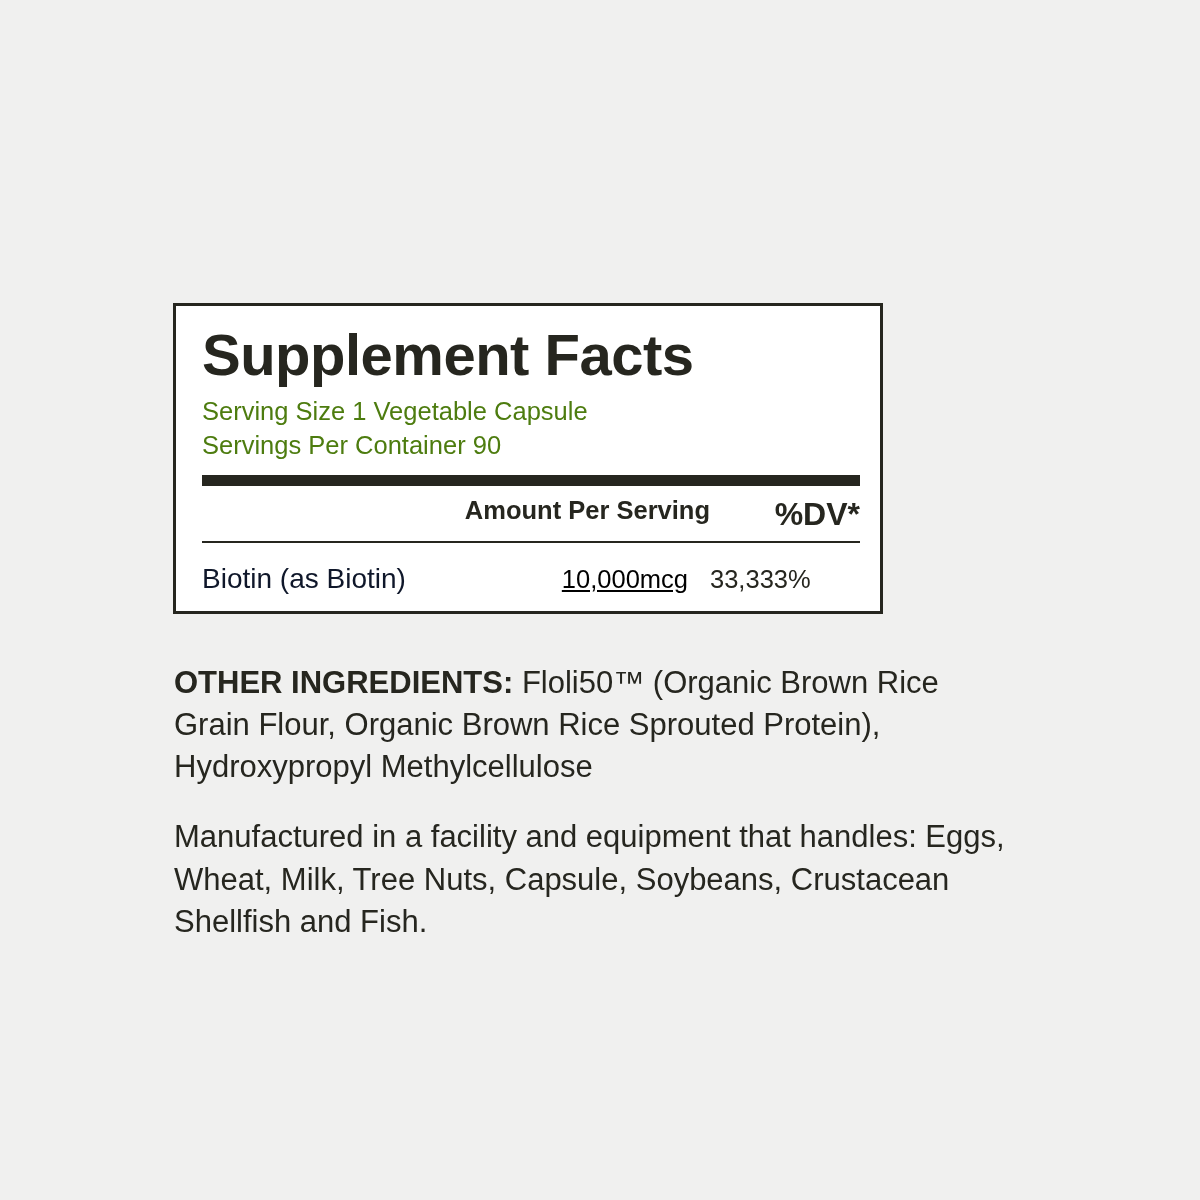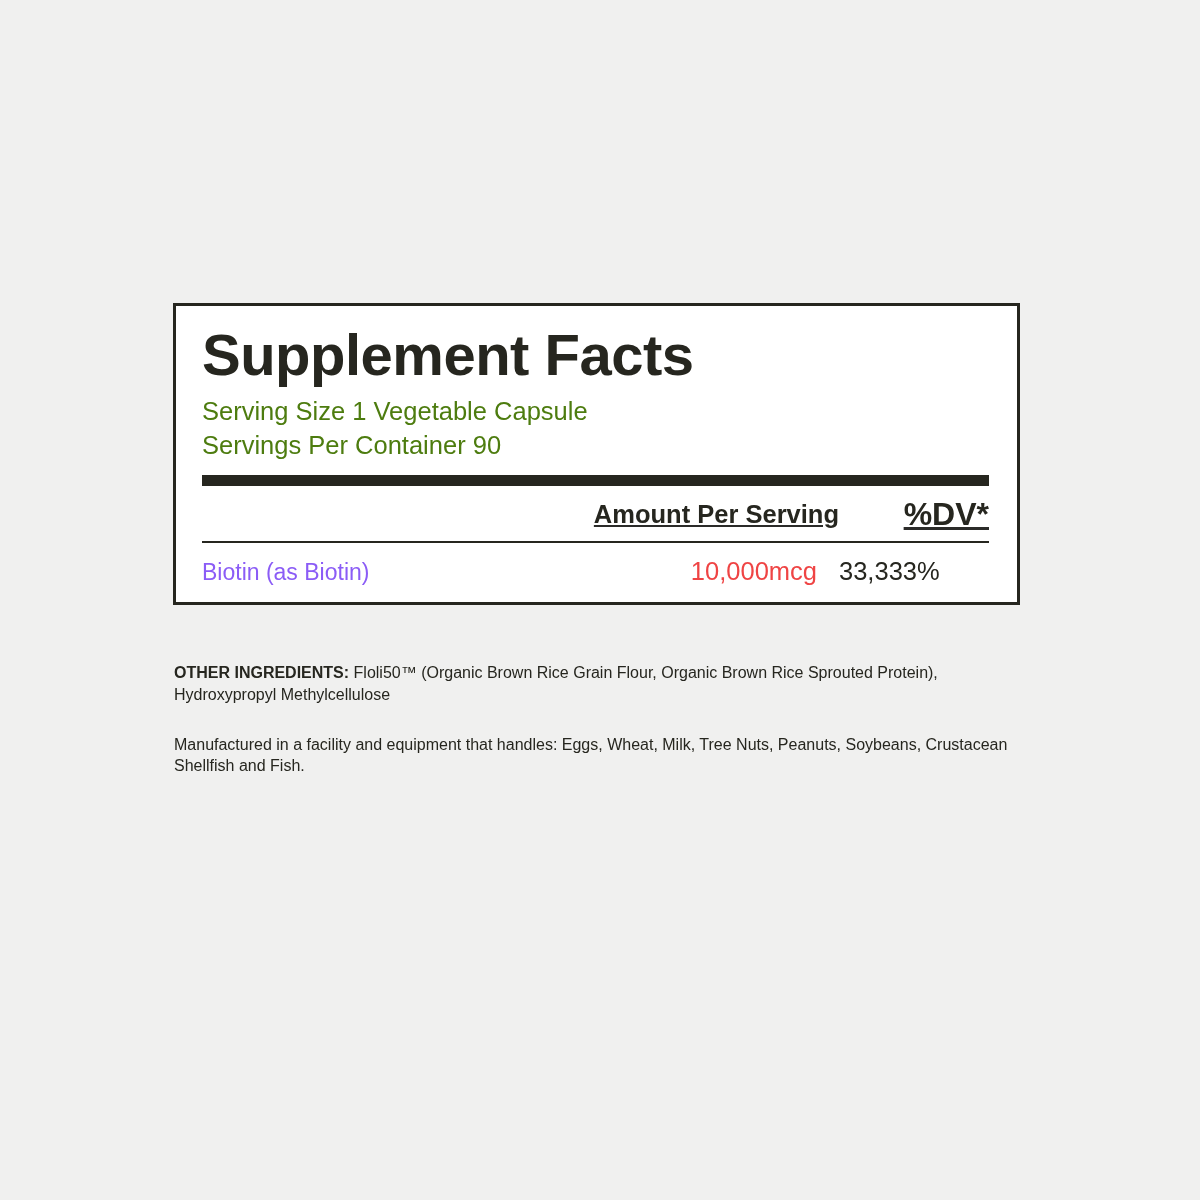--- a/index.html
+++ b/index.html
@@ -19,25 +19,25 @@
     position: relative;
     width: 1200px;
     height: 1200px;
   }
 
   
   .facts-panel {
     position: absolute;
     left: 173px;
     top: 303px;
-    width: 847px;
+    width: 710px;
     box-sizing: border-box;
     border: 3px solid #26261f;
     background: #ffffff;
-    padding: 14px 28px 10px 26px;
+    padding: 14px 20px 10px 26px;
   }
 
   .facts-title {
     font-size: 58px;
     font-weight: bold;
     letter-spacing: -0.5px;
     line-height: 1.06;
     color: #26261f;
     margin: 4px 0 10px 0;
   }
@@ -54,23 +54,22 @@
     margin: 12px 0 0 0;
   }
 
   .rule-thin {
     height: 2px;
     background: #26261f;
   }
 
   .header-row {
     display: flex;
-    align-items: center;
+    align-items: flex-start;
     padding: 10px 0 8px 0;
-    text-decoration: underline;
   }
   .header-spacer {
     flex: 1 1 auto;
   }
   .header-amount {
     font-size: 25.5px;
     font-weight: bold;
     color: #26261f;
     white-space: nowrap;
     text-align: right;
@@ -84,48 +83,50 @@
     white-space: nowrap;
   }
 
   .nutrient-row {
     display: flex;
     align-items: baseline;
     padding: 14px 0 6px 0;
   }
   .nutrient-name {
     flex: 1 1 auto;
-    font-size: 23px;
-    color: #8b5cf6;
+    font-size: 28px;
+    color: #0f172a;
+    margin-top: 6px;
   }
   .nutrient-amount {
     font-size: 25.5px;
-    color: #ef4444;
+    color: #000000;
     text-align: center;
     white-space: nowrap;
     padding-right: 22px;
+    text-decoration: underline;
   }
   .nutrient-dv {
     font-size: 25.5px;
     color: #26261f;
     width: 150px;
     text-align: left;
     white-space: nowrap;
   }
 
   
   .below {
     position: absolute;
     left: 174px;
     top: 662px;
     width: 860px;
   }
 
   .para {
-    font-size: 16px;
+    font-size: 31px;
     line-height: 1.36;
     color: #26261f;
     margin: 0 0 28px 0;
     max-width: 845px;
   }
   .para:last-child {
     margin-bottom: 0;
   }
   .para .lbl {
     font-weight: bold;
@@ -157,16 +158,16 @@
       <div class="nutrient-name">Biotin (as Biotin)</div>
       <div class="nutrient-amount">10,000mcg</div>
       <div class="nutrient-dv">33,333%</div>
     </div>
 
   </div>
 
   <div class="below">
     <p class="para"><span class="lbl">OTHER INGREDIENTS:</span><span> Floli50™ (Organic Brown Rice Grain Flour, Organic Brown Rice Sprouted Protein), Hydroxypropyl Methylcellulose</span></p>
 
-    <p class="para">Manufactured in a facility and equipment that handles: Eggs, Wheat, Milk, Tree Nuts, Peanuts, Soybeans, Crustacean Shellfish and Fish.</p>
+    <p class="para">Manufactured in a facility and equipment that handles: Eggs, Wheat, Milk, Tree Nuts, Capsule, Soybeans, Crustacean Shellfish and Fish.</p>
   </div>
 
 </div>
 
 </body></html>

